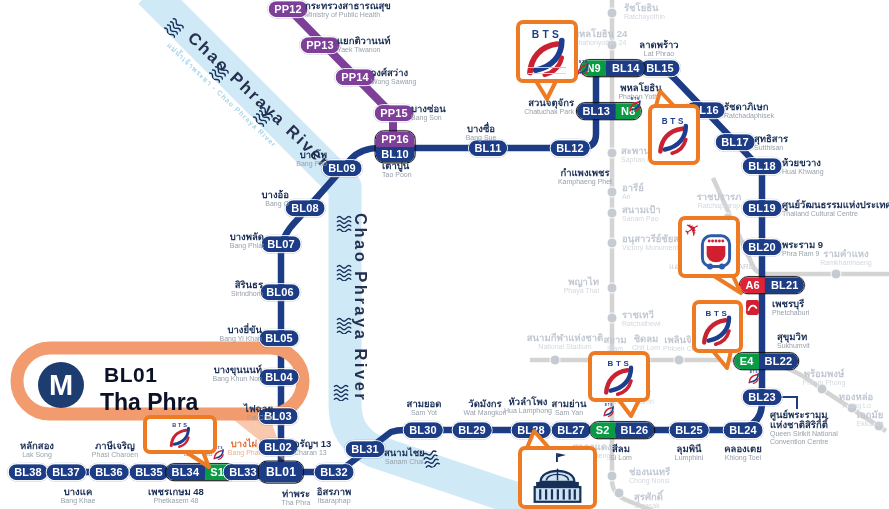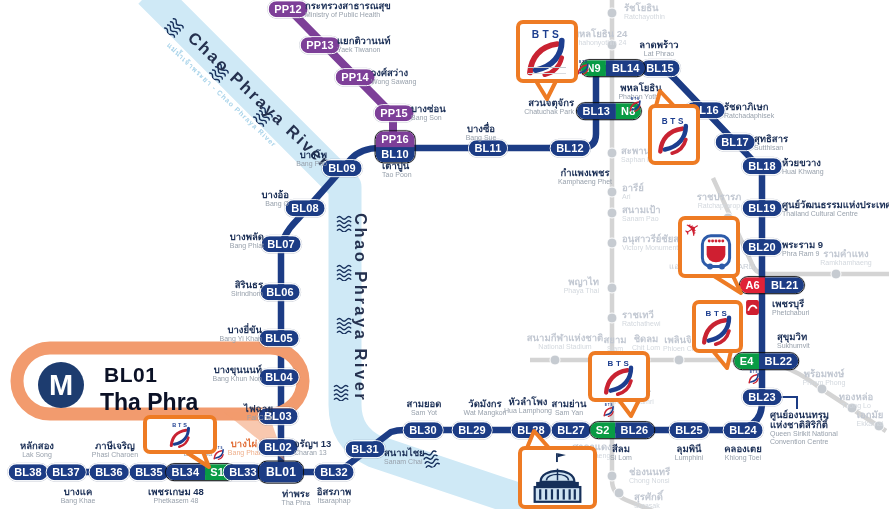--- a/index.html
+++ b/index.html
@@ -195,21 +195,21 @@
       <div class="pill" style="left: 334px; top: 472px;">
         <span class="seg c-blue">BL32</span>
       </div>
       <div class="lbl la-c" style="left: 334px; top: 487px;">
         <span class="th">อิสรภาพ</span>
         <span class="en">Itsaraphap</span>
       </div>
       <div class="pill" style="left: 365px; top: 449px;">
         <span class="seg c-blue">BL31</span>
       </div>
-      <div class="lbl la-l" style="left: 384px; top: 448px;">
+      <div class="lbl la-l" style="left: 384px; top: 448px; text-align: center;">
         <span class="th">สนามไชย</span>
         <span class="en">Sanam Chai</span>
       </div>
       <div class="pill" style="left: 423px; top: 430px;">
         <span class="seg c-blue">BL30</span>
       </div>
       <div class="lbl la-c" style="left: 424px; top: 399px;">
         <span class="th">สามยอด</span>
         <span class="en">Sam Yot</span>
       </div>
@@ -253,21 +253,21 @@
         <span class="seg c-blue">BL24</span>
       </div>
       <div class="lbl la-c" style="left: 743px; top: 444px;">
         <span class="th">คลองเตย</span>
         <span class="en">Khlong Toei</span>
       </div>
       <div class="pill" style="left: 762px; top: 397px;">
         <span class="seg c-blue">BL23</span>
       </div>
       <div class="lbl la-l" style="left: 770px; top: 410px;">
-        <span class="th">ศูนย์องนนทรุม</span>
+        <span class="th">ศูนย์พระรามุม</span>
         <span class="th">แห่งชาติสิริกิติ์</span>
         <span class="en">Queen Sirikit National</span>
         <span class="en">Convention Centre</span>
       </div>
       <div class="pill outlined" style="left: 766px; top: 361px;">
         <span class="seg c-green">E4</span>
         <span class="seg c-blue">BL22</span>
       </div>
       <div class="lbl la-l" style="left: 777px; top: 332px;">
         <span class="th">สุขุมวิท</span>

